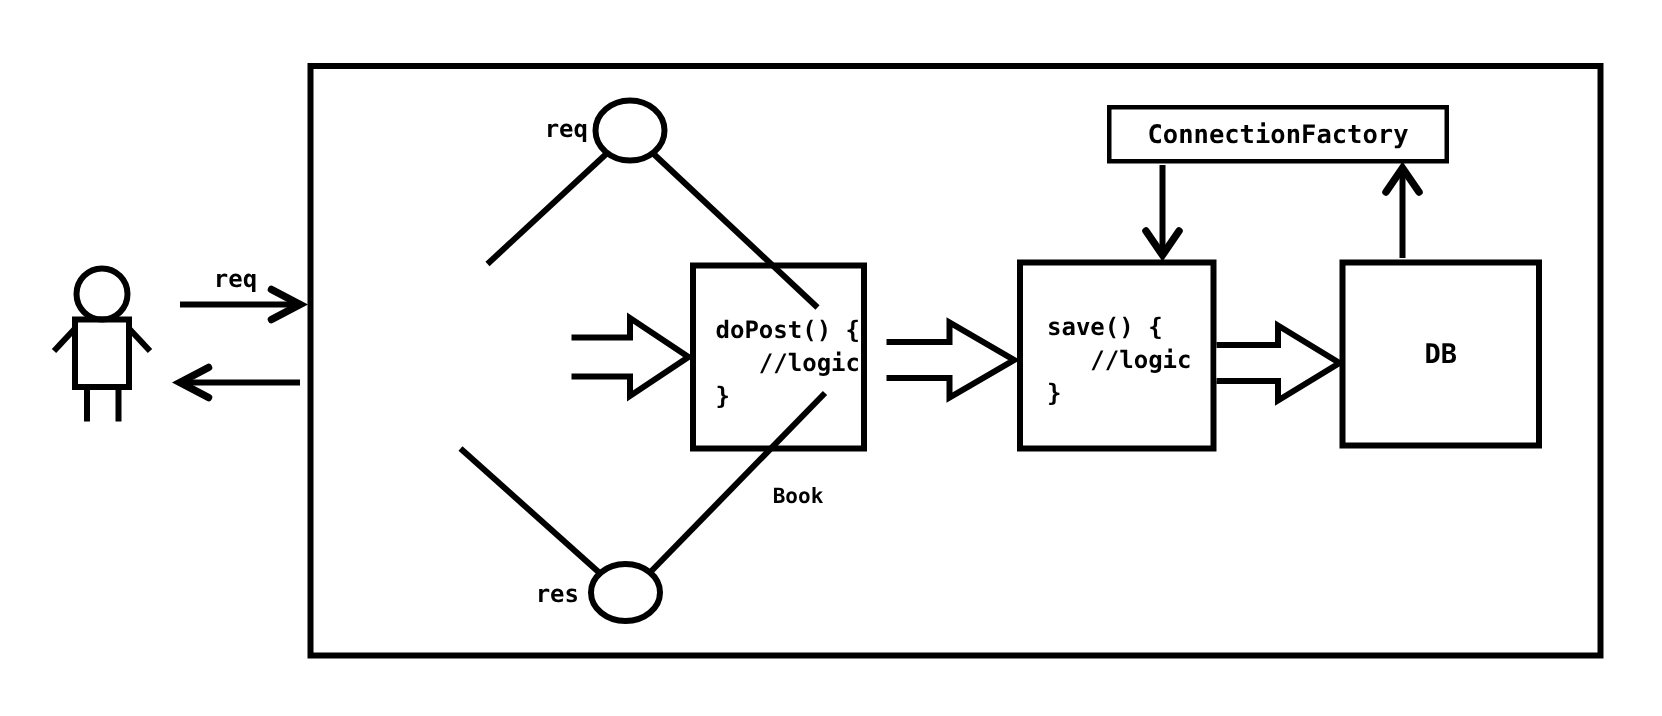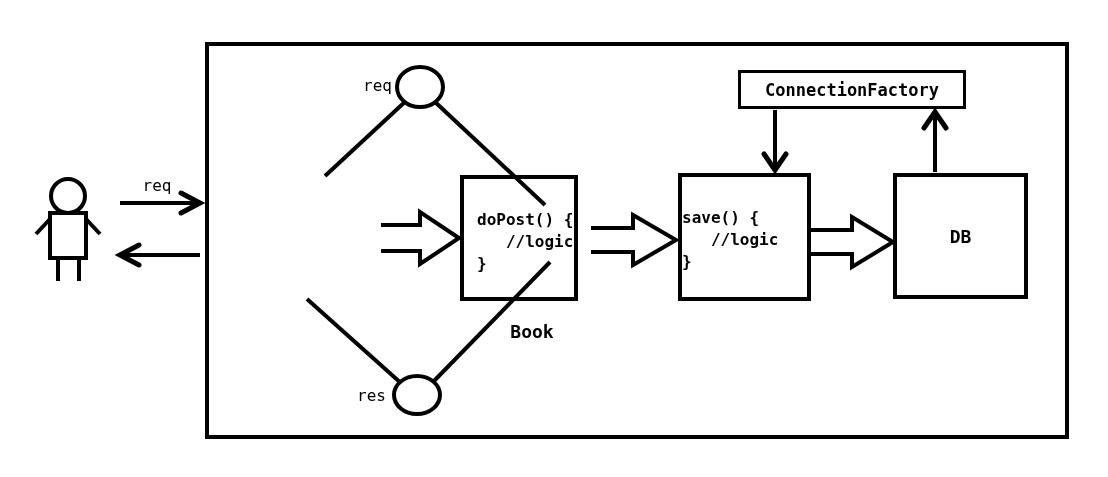--- a/index.html
+++ b/index.html
@@ -28,27 +28,27 @@
   .code-box {
     padding: 30px 0 0 13px;
     font-weight: bold;
     font-size: 16px;
     line-height: 22px;
   }
   .code-line { white-space: pre; }
   .caption {
     position: absolute;
     font-weight: bold;
-    font-size: 18px;
+    font-size: 14px;
     line-height: 19px;
     text-align: center;
   }
   .small-label {
     position: absolute;
-    font-weight: normal;
+    font-weight: bold;
     font-size: 16px;
   }
   .overlay {
     position: absolute;
     left: 0; top: 0;
     width: 1108px; height: 477px;
     pointer-events: none;
   }
   .overlay line, .overlay polyline, .overlay circle, .overlay rect.stick {
     stroke: #000000;
@@ -82,21 +82,21 @@
 
   <div class="box code-box" style="left:460px; top:175px; width:118px; height:126px;">
     <div class="code-line">doPost() {</div>
     <div class="code-line">   //logic</div>
     <div class="code-line">}</div>
   </div>
   <div class="caption" style="left:471px; top:322px; width:122px;">
     <div>Book</div>
   </div>
 
-  <div class="box code-box" style="left:678px; top:173px; width:133px; height:128px; padding-left:0;">
+  <div class="box code-box" style="left:678px; top:173px; width:133px; height:128px; padding-left:16px;">
     <div class="code-line">save() {</div>
     <div class="code-line">   //logic</div>
     <div class="code-line">}</div>
   </div>
 
   <div class="box center-label" style="left:893px; top:173px; width:135px; height:126px; font-size:18px;">
     <span>DB</span>
   </div>
 
   <div class="box thin-border center-label" style="left:738px; top:70px; width:228px; height:39px; font-size:17px;">

